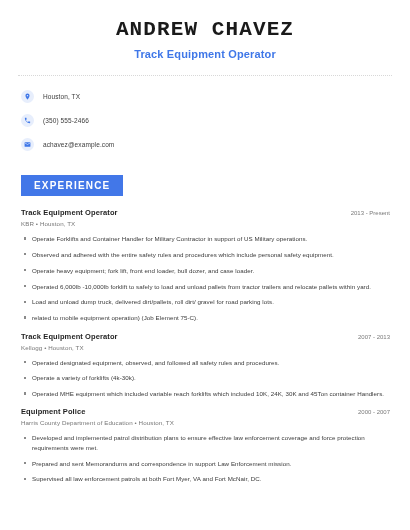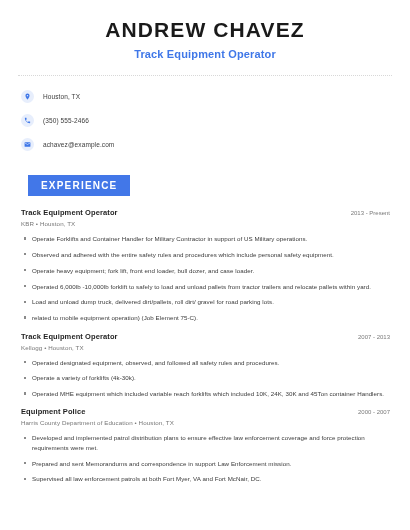--- a/index.html
+++ b/index.html
@@ -25,20 +25,21 @@
   .header {
     padding-top: 17px;
     text-align: center;
   }
   .full-name {
     font-size: 21px;
     font-weight: bold;
     letter-spacing: 1.1px;
     color: #1a1a1a;
     line-height: 1.25;
+    font-family: Liberation Mono, monospace;
   }
   .job-title {
     font-size: 11px;
     font-weight: bold;
     color: #3f77e8;
     letter-spacing: 0.15px;
     margin-top: 5px;
   }
 
   .divider {
@@ -77,21 +78,21 @@
 
   
   .section-bar {
     display: inline-block;
     background: #4277e8;
     color: #ffffff;
     font-size: 10px;
     font-weight: bold;
     letter-spacing: 1.2px;
     padding: 5px 13px 5px 13px;
-    margin-left: 10px;
+    margin-left: 3px;
   }
   .section-experience { margin-top: 22px; }
   .section-skills { margin-top: 17px; }
 
   
   .jobs { margin-top: 12px; padding-left: 3px; }
   .job { margin-bottom: 9px; }
   .job-head {
     display: flex;
     justify-content: space-between;

